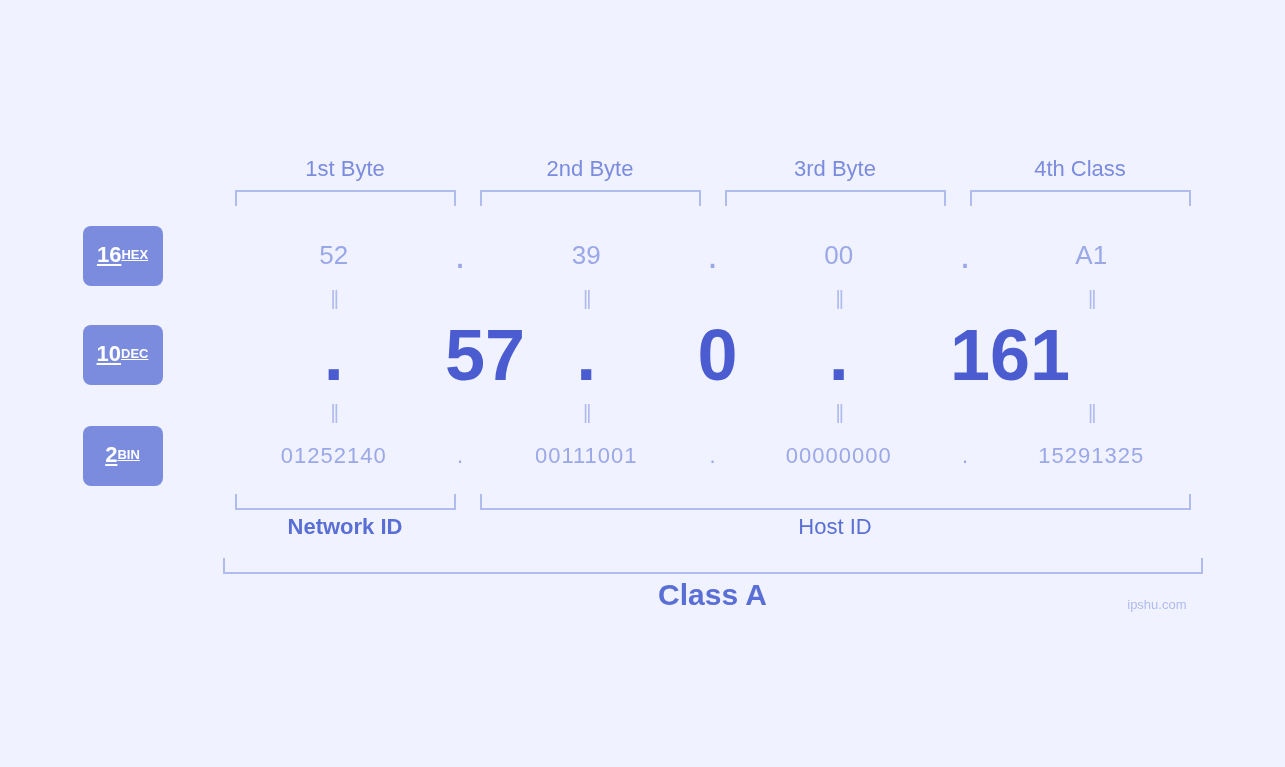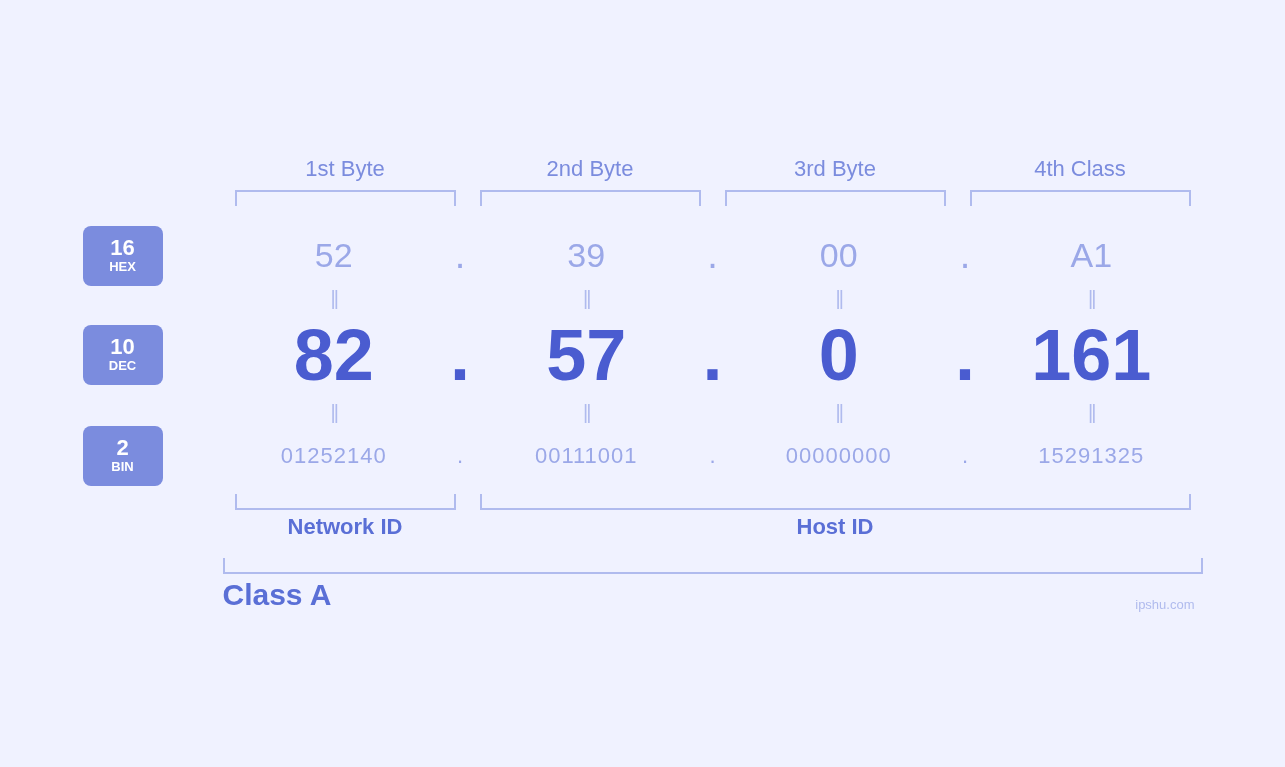--- a/index.html
+++ b/index.html
@@ -50,50 +50,51 @@
 
     
     .data-rows {
       display: grid;
       grid-template-columns: 140px 1fr 30px 1fr 30px 1fr 30px 1fr;
       align-items: center;
     }
 
     .base-badge {
       display: flex;
-      flex-direction: column;
+      flex-direction: row;
       align-items: center;
       justify-content: center;
       background: #7b8cde;
       color: white;
       border-radius: 8px;
       width: 80px;
       height: 60px;
       font-weight: bold;
+      text-decoration: underline;
     }
     .base-badge .base-num {
       font-size: 22px;
       line-height: 1.1;
     }
     .base-badge .base-name {
       font-size: 13px;
       line-height: 1.1;
     }
 
     .cell-value {
       text-align: center;
       padding: 4px 0;
     }
     .cell-dot {
       text-align: center;
     }
 
     .hex-val {
       color: #9ba8e8;
-      font-size: 34px;
+      font-size: 26px;
       font-weight: 300;
     }
     .hex-dot {
       color: #9ba8e8;
       font-size: 38px;
       font-weight: 300;
     }
     .dec-val {
       color: #4a5cd0;
       font-size: 72px;
@@ -169,21 +170,21 @@
       text-align: center;
       color: #5a6fd6;
       font-size: 22px;
       font-weight: 600;
     }
     .host-label {
       grid-column: span 3;
       text-align: center;
       color: #5a6fd6;
       font-size: 22px;
-      font-weight: 700;
+      font-weight: 400;
     }
 
     
     .class-bracket-row {
       display: grid;
       grid-template-columns: 140px 1fr;
       margin-top: 18px;
     }
     .class-bracket {
       border-bottom: 2px solid #b0bbee;
@@ -193,28 +194,28 @@
       margin: 0 0;
     }
     .class-label-row {
       display: grid;
       grid-template-columns: 140px 1fr;
       margin-top: 4px;
       align-items: center;
       position: relative;
     }
     .class-label {
-      text-align: left;
+      text-align: center;
       color: #5a6fd6;
       font-size: 30px;
       font-weight: 600;
     }
     .watermark {
       position: absolute;
-      right: 8px;
+      right: 16px;
       bottom: 0;
       color: #b0bbee;
       font-size: 13px;
     }
 
     
     .row-hex { margin-top: 20px; }
     .row-eq1 { }
     .row-dec { }
     .row-eq2 { }
@@ -264,21 +265,20 @@
     <div class="equals-sign">||</div>
     <div class="equals-dot-placeholder"></div>
     <div class="equals-sign">||</div>
   </div>
 
   <div class="data-rows row-dec">
     <div class="base-badge">
       <span class="base-num">10</span>
       <span class="base-name">DEC</span>
     </div>
-    <div class="cell-value dec-val">82</div>
     <div class="cell-dot dec-dot">.</div>
     <div class="cell-value dec-val">57</div>
     <div class="cell-dot dec-dot">.</div>
     <div class="cell-value dec-val">0</div>
     <div class="cell-dot dec-dot">.</div>
     <div class="cell-value dec-val">161</div>
   </div>
 
   <div class="equals-marks row-eq2">
     <div class="equals-spacer"></div>

